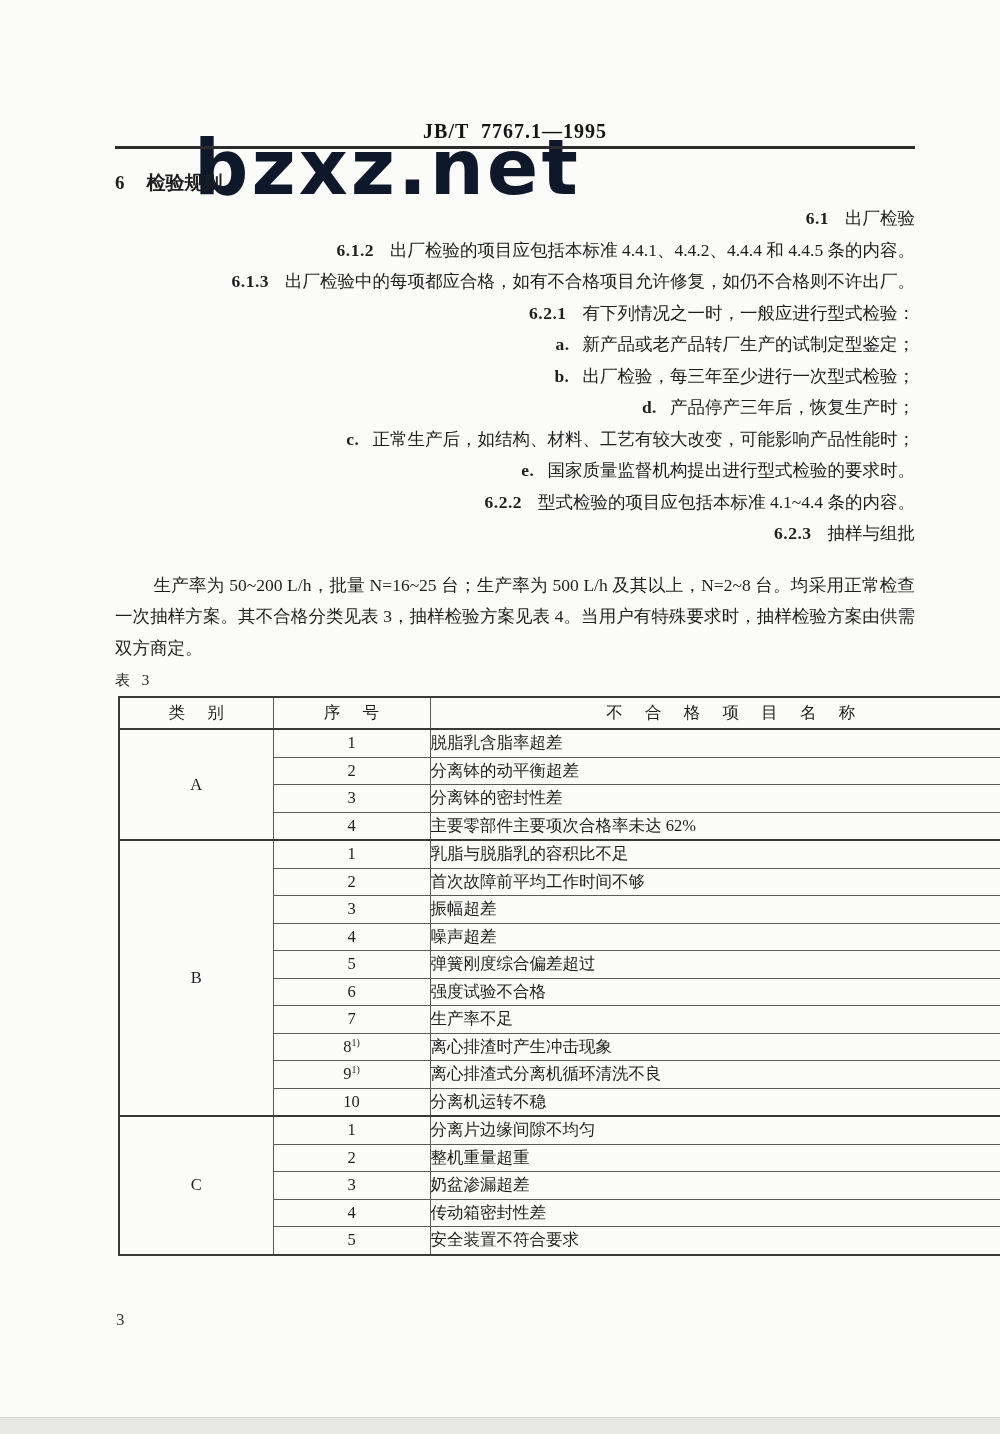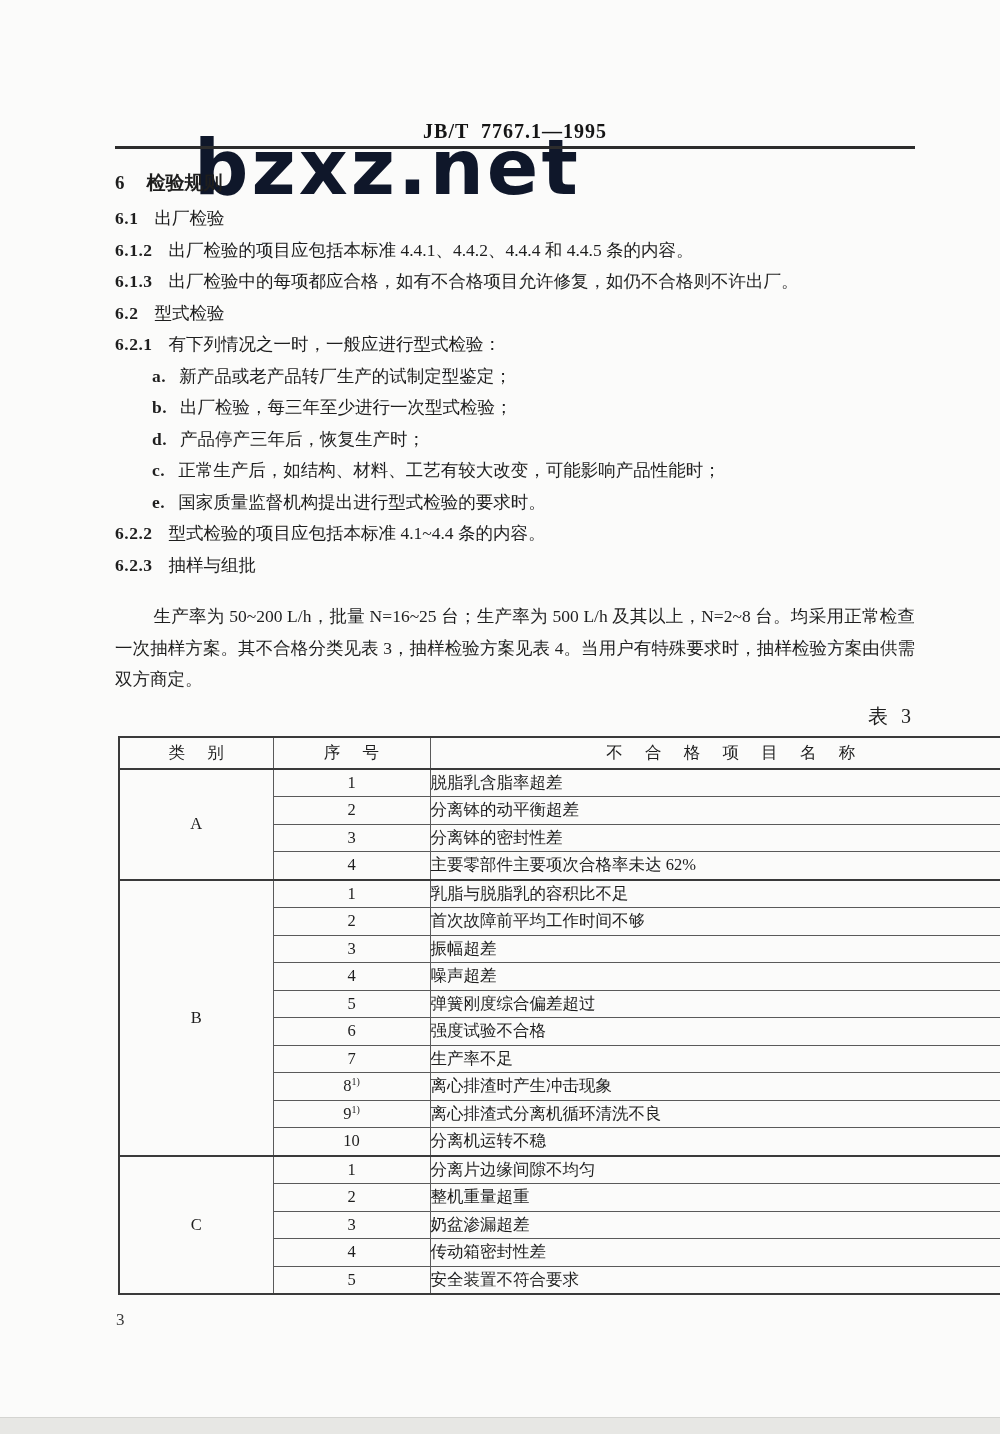--- a/index.html
+++ b/index.html
@@ -41,41 +41,41 @@
     margin-top: 3px;
   }
 
   .section-heading {
     margin: 23px 0 0 0;
     font-size: 19px; font-weight: bold;
     line-height: 22px;
   }
   .section-heading .num { margin-right: 22px; }
 
-  .clauses { margin-top: 9px; }
+  .clauses { margin-top: 9px; text-align: right; }
   .clause {
     font-size: 17.5px;
     line-height: 31.5px;
     white-space: nowrap;
   }
   .clause .cnum { font-weight: bold; margin-right: 16px; letter-spacing: 0.5px; }
   .clause.lettered { padding-left: 37px; }
   .clause.lettered .cnum { margin-right: 13px; }
 
   .body-paragraph {
     margin-top: 20px;
     font-size: 17.5px;
     line-height: 31.5px;
     text-align: justify;
     text-indent: 2.2em;
   }
 
   .table-title {
-    text-align: right;
-    font-size: 20px;
+    text-align: left;
+    font-size: 15px;
     margin: 7px 0 6px 0;
     letter-spacing: 4px;
   }
 
   table.defect-table {
     border-collapse: collapse;
     width: 915px;
     margin-left: 3px;
     table-layout: fixed;
   }
@@ -127,21 +127,20 @@
     <div class="header-rule"></div>
 
     <div class="section-heading">
       <span class="num">6</span><span>检验规则</span>
     </div>
 
     <div class="clauses">
       <div class="clause"><span class="cnum">6.1</span><span>出厂检验</span></div>
       <div class="clause"><span class="cnum">6.1.2</span><span>出厂检验的项目应包括本标准 4.4.1、4.4.2、4.4.4 和 4.4.5 条的内容。</span></div>
       <div class="clause"><span class="cnum">6.1.3</span><span>出厂检验中的每项都应合格，如有不合格项目允许修复，如仍不合格则不许出厂。</span></div>
-      <div class="clause"><span class="cnum">6.2</span><span>型式检验</span></div>
       <div class="clause"><span class="cnum">6.2.1</span><span>有下列情况之一时，一般应进行型式检验：</span></div>
       <div class="clause lettered"><span class="cnum">a.</span><span>新产品或老产品转厂生产的试制定型鉴定；</span></div>
       <div class="clause lettered"><span class="cnum">b.</span><span>出厂检验，每三年至少进行一次型式检验；</span></div>
       <div class="clause lettered"><span class="cnum">d.</span><span>产品停产三年后，恢复生产时；</span></div>
       <div class="clause lettered"><span class="cnum">c.</span><span>正常生产后，如结构、材料、工艺有较大改变，可能影响产品性能时；</span></div>
       <div class="clause lettered"><span class="cnum">e.</span><span>国家质量监督机构提出进行型式检验的要求时。</span></div>
       <div class="clause"><span class="cnum">6.2.2</span><span>型式检验的项目应包括本标准 4.1~4.4 条的内容。</span></div>
       <div class="clause"><span class="cnum">6.2.3</span><span>抽样与组批</span></div>
     </div>
 

